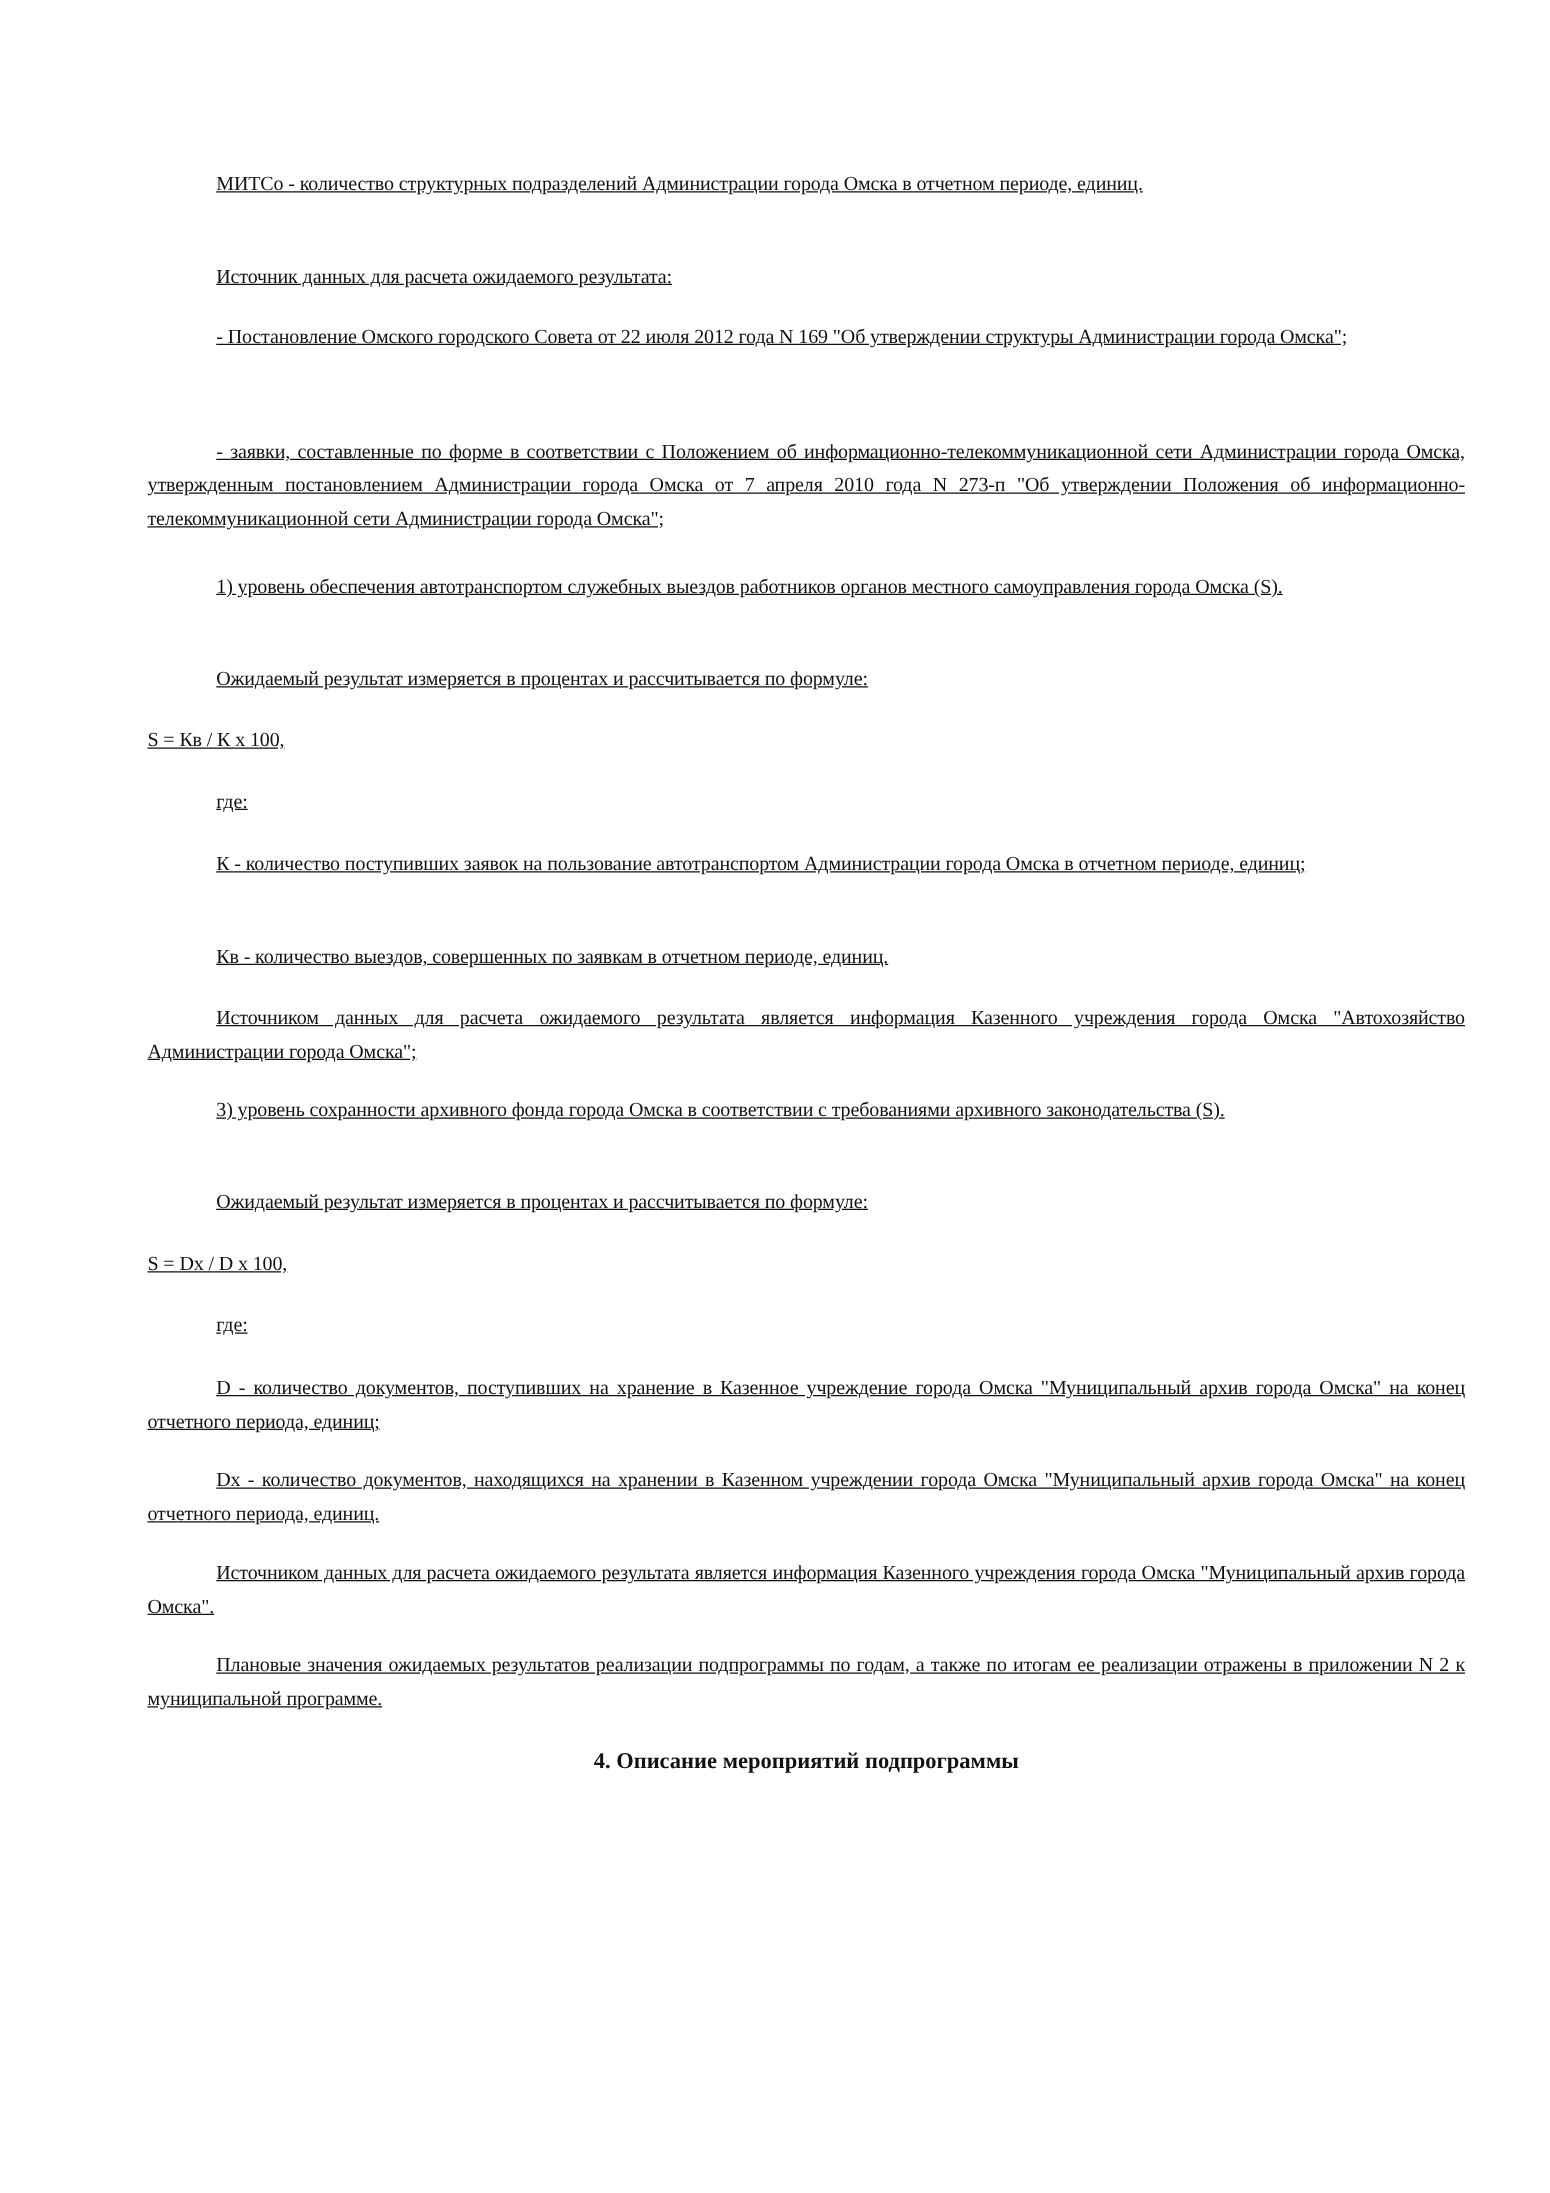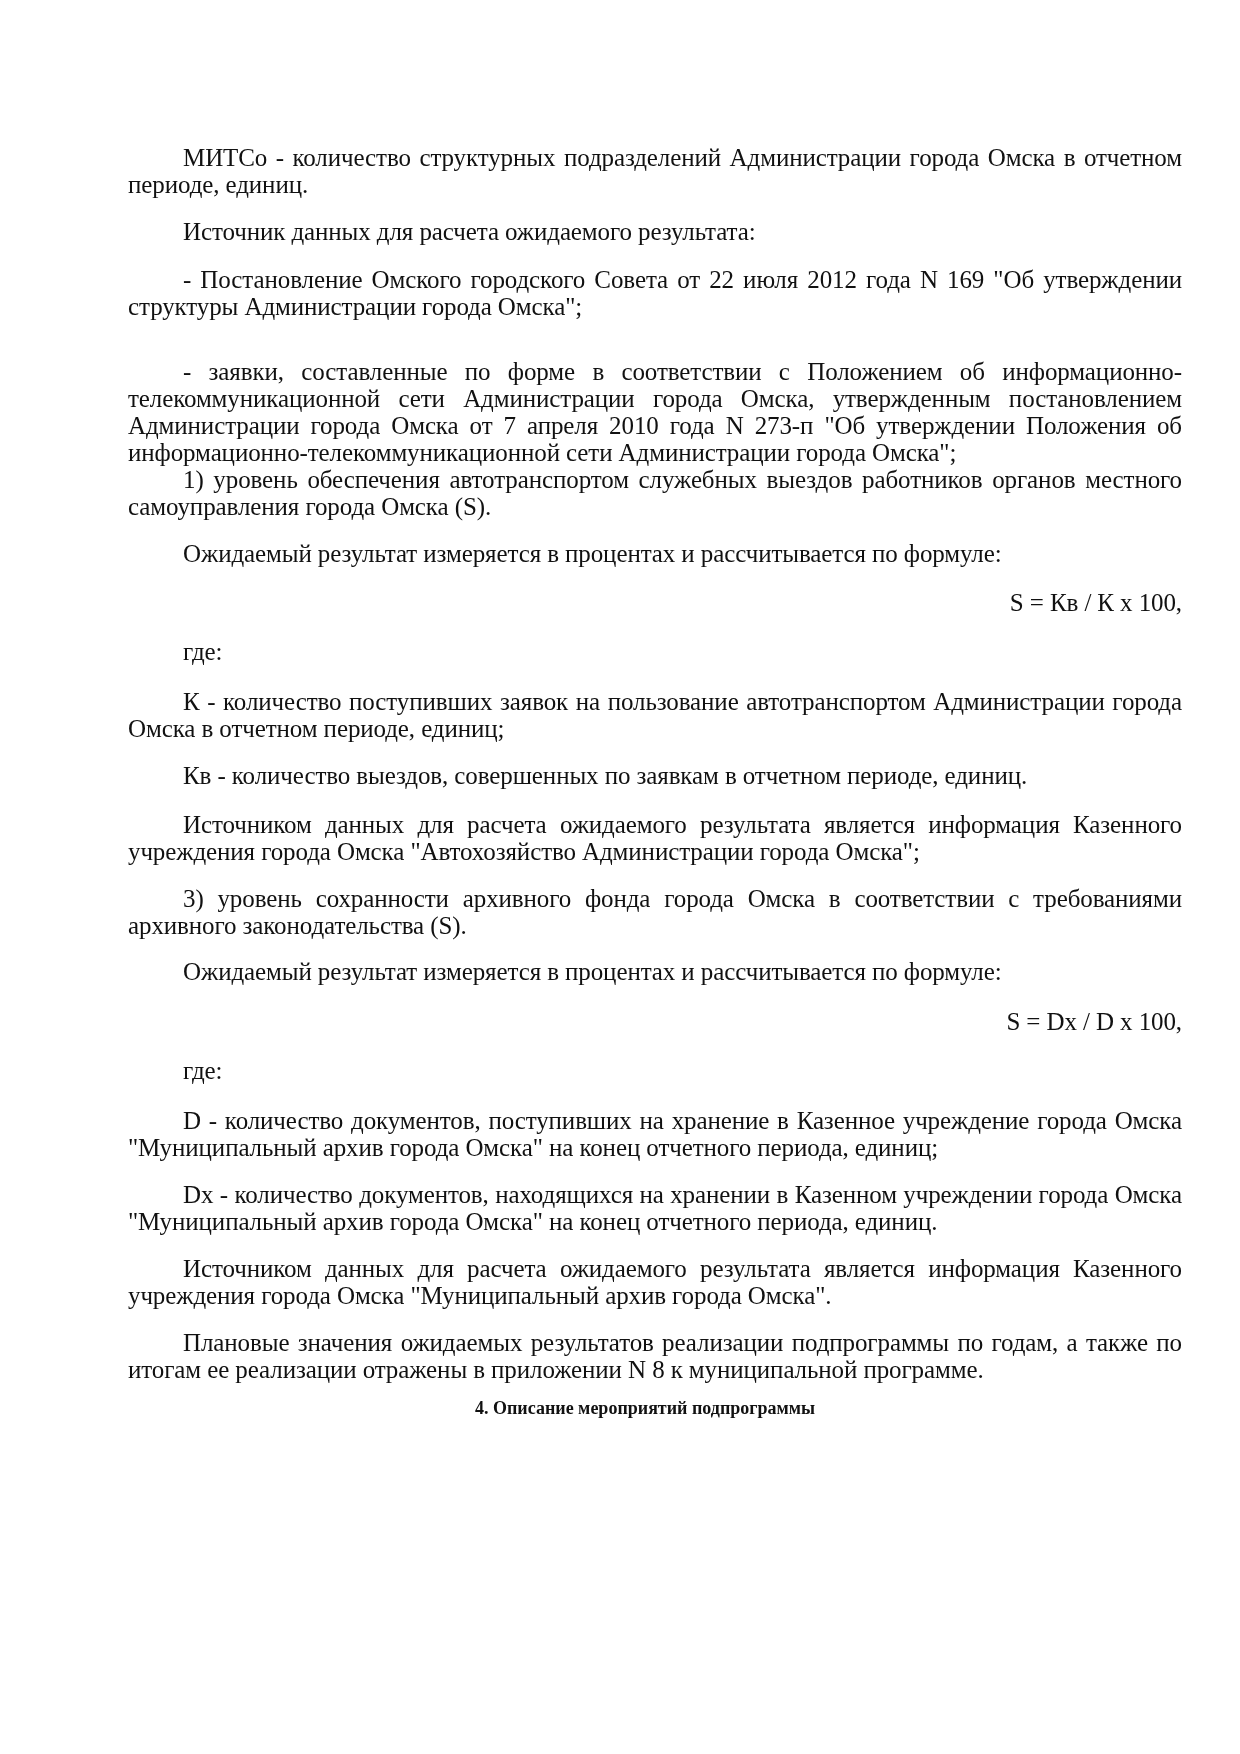--- a/index.html
+++ b/index.html
@@ -18,29 +18,30 @@
     .page {
       position: absolute;
       left: 118px;
       top: 0;
       width: 1054px;
     }
     .p {
       position: absolute;
       left: 0;
       width: 1054px;
-      font-size: 25px;
+      font-size: 16px;
       line-height: 27px;
       text-align: justify;
       text-indent: 55px;
-      margin: 10px;
+      margin: 0;
       letter-spacing: -0.1px;
+      text-decoration: underline;
     }
     .p.center {
-      text-align: right;
+      text-align: left;
       text-indent: 0;
     }
     .heading {
       position: absolute;
       left: 0;
       width: 1054px;
       text-align: center;
       font-size: 18px;
       font-weight: bold;
       line-height: 28px;
@@ -81,17 +82,17 @@
   <p class="p center" style="top:998px;">S = Dx / D x 100,</p>
 
   <p class="p" style="top:1047px;">где:</p>
 
   <p class="p" style="top:1097px;">D - количество документов, поступивших на хранение в Казенное учреждение города Омска "Муниципальный архив города Омска" на конец отчетного периода, единиц;</p>
 
   <p class="p" style="top:1171px;">Dx - количество документов, находящихся на хранении в Казенном учреждении города Омска "Муниципальный архив города Омска" на конец отчетного периода, единиц.</p>
 
   <p class="p" style="top:1245px;">Источником данных для расчета ожидаемого результата является информация Казенного учреждения города Омска "Муниципальный архив города Омска".</p>
 
-  <p class="p" style="top:1319px;">Плановые значения ожидаемых результатов реализации подпрограммы по годам, а также по итогам ее реализации отражены в приложении N 8 к муниципальной программе.</p>
+  <p class="p" style="top:1319px;">Плановые значения ожидаемых результатов реализации подпрограммы по годам, а также по итогам ее реализации отражены в приложении N 2 к муниципальной программе.</p>
 
   <h2 class="heading" style="top:1394px;">4. Описание мероприятий подпрограммы</h2>
 
 </div>
 
 </body></html>

